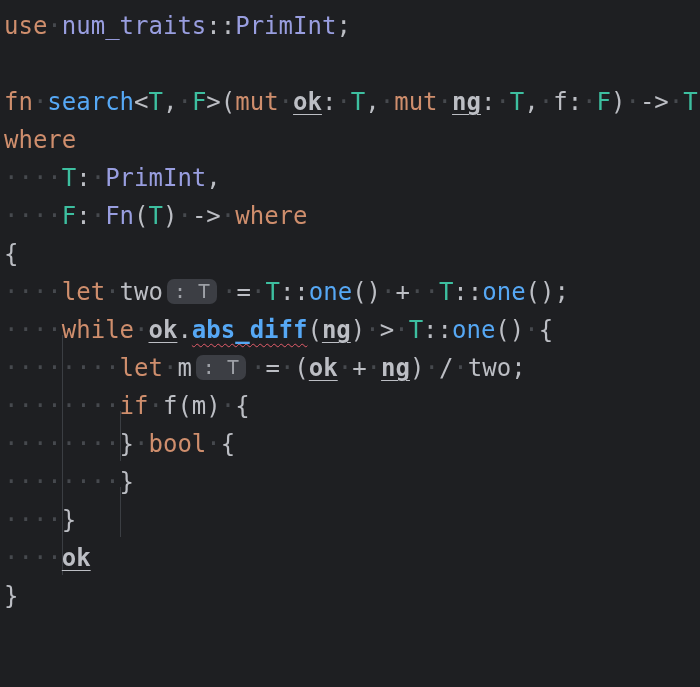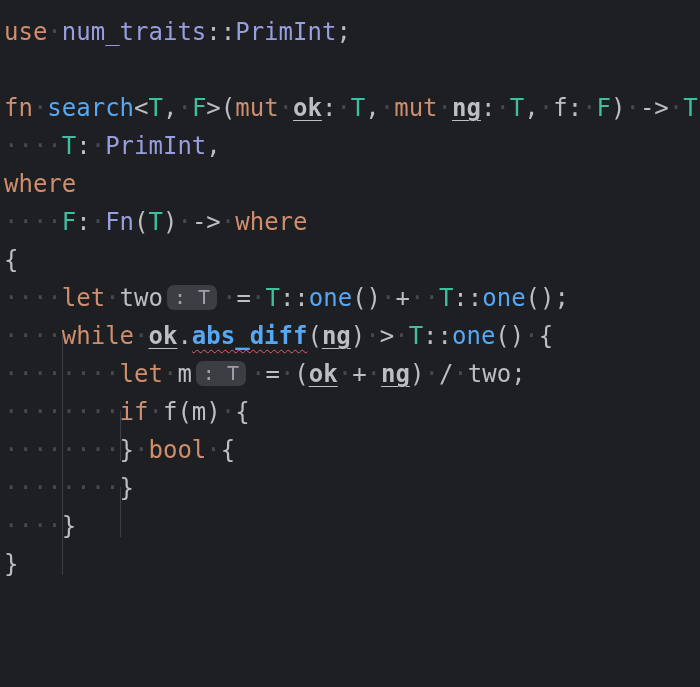--- a/index.html
+++ b/index.html
@@ -10,21 +10,21 @@
   *{margin:0;padding:0;box-sizing:border-box;}
   html,body{width:700px;height:687px;overflow:hidden;}
   body{background:var(--background);}
   .editor{
     position:relative;
     width:700px;height:687px;
     background:var(--background);
     font-family:"DejaVu Sans Mono","Liberation Mono",monospace;
     font-size:24px;
     color:var(--default);
-    padding:13px 0 0 4px;
+    padding:7px 0 0 4px;
     cursor:text;
   }
   .line{
     height:38px;line-height:38px;
     white-space:pre;
     position:relative;z-index:2;
   }
   .t-kw{color:var(--keyword);}
   .t-fn{color:var(--function);}
   .t-tp{color:var(--type-param);}
@@ -64,28 +64,29 @@
     z-index:1;
   }
 </style>
 </head>
 <body>
 
 <div class="editor">
     <div class="line"><span class="t-kw">use</span><span class="t-ws">·</span><span class="t-tr">num_traits</span><span class="t-df">::</span><span class="t-tr">PrimInt</span><span class="t-df">;</span></div>
     <div class="line"></div>
     <div class="line"><span class="t-kw">fn</span><span class="t-ws">·</span><span class="t-fn">search</span><span class="t-df">&lt;</span><span class="t-tp">T</span><span class="t-df">,</span><span class="t-ws">·</span><span class="t-tp">F</span><span class="t-df">&gt;(</span><span class="t-kw">mut</span><span class="t-ws">·</span><span class="t-mut">ok</span><span class="t-df">:</span><span class="t-ws">·</span><span class="t-tp">T</span><span class="t-df">,</span><span class="t-ws">·</span><span class="t-kw">mut</span><span class="t-ws">·</span><span class="t-mut">ng</span><span class="t-df">:</span><span class="t-ws">·</span><span class="t-tp">T</span><span class="t-df">,</span><span class="t-ws">·</span><span class="t-df">f</span><span class="t-df">:</span><span class="t-ws">·</span><span class="t-tp">F</span><span class="t-df">)</span><span class="t-ws">·</span><span class="t-df">-&gt;</span><span class="t-ws">·</span><span class="t-tp">T</span></div>
+    <div class="line"><span class="t-kw">where</span></div>
     <div class="line"><span class="t-ws">····</span><span class="t-tp">T</span><span class="t-df">:</span><span class="t-ws">·</span><span class="t-tr">PrimInt</span><span class="t-df">,</span></div>
-    <div class="line"><span class="t-kw">where</span></div>
     <div class="line"><span class="t-ws">····</span><span class="t-tp">F</span><span class="t-df">:</span><span class="t-ws">·</span><span class="t-tr">Fn</span><span class="t-df">(</span><span class="t-tp">T</span><span class="t-df">)</span><span class="t-ws">·</span><span class="t-df">-&gt;</span><span class="t-ws">·</span><span class="t-kw">where</span></div>
     <div class="line"><span class="t-df">{</span></div>
     <div class="line"><span class="t-ws">····</span><span class="t-kw">let</span><span class="t-ws">·</span><span class="t-df">two</span><span class="t-hint">: T</span><span class="t-ws">·</span><span class="t-df">=</span><span class="t-ws">·</span><span class="t-tp">T</span><span class="t-df">::</span><span class="t-fn">one</span><span class="t-df">()</span><span class="t-ws">·</span><span class="t-df">+</span><span class="t-ws">··</span><span class="t-tp">T</span><span class="t-df">::</span><span class="t-fn">one</span><span class="t-df">();</span></div>
     <div class="line"><span class="t-ws">····</span><span class="t-kw">while</span><span class="t-ws">·</span><span class="t-mut">ok</span><span class="t-df">.</span><span class="t-err">abs_diff</span><span class="t-df">(</span><span class="t-mut">ng</span><span class="t-df">)</span><span class="t-ws">·</span><span class="t-df">&gt;</span><span class="t-ws">·</span><span class="t-tp">T</span><span class="t-df">::</span><span class="t-fn">one</span><span class="t-df">()</span><span class="t-ws">·</span><span class="t-df">{</span></div>
     <div class="line"><span class="t-ws">········</span><span class="t-kw">let</span><span class="t-ws">·</span><span class="t-df">m</span><span class="t-hint">: T</span><span class="t-ws">·</span><span class="t-df">=</span><span class="t-ws">·</span><span class="t-df">(</span><span class="t-mut">ok</span><span class="t-ws">·</span><span class="t-df">+</span><span class="t-ws">·</span><span class="t-mut">ng</span><span class="t-df">)</span><span class="t-ws">·</span><span class="t-df">/</span><span class="t-ws">·</span><span class="t-df">two</span><span class="t-df">;</span></div>
     <div class="line"><span class="t-ws">········</span><span class="t-kw">if</span><span class="t-ws">·</span><span class="t-df">f</span><span class="t-df">(</span><span class="t-df">m</span><span class="t-df">)</span><span class="t-ws">·</span><span class="t-df">{</span></div>
     <div class="line"><span class="t-ws">········</span><span class="t-df">}</span><span class="t-ws">·</span><span class="t-kw">bool</span><span class="t-ws">·</span><span class="t-df">{</span></div>
     <div class="line"><span class="t-ws">········</span><span class="t-df">}</span></div>
     <div class="line"><span class="t-ws">····</span><span class="t-df">}</span></div>
+    <div class="line"><span class="t-ws">····</span><span class="t-mut">ok</span></div>
     <div class="line"><span class="t-df">}</span></div>
     <div class="guide" style="left: calc(4ch + 4px); top: 335px; height: 240px;"></div>
     <div class="guide" style="left: calc(8ch + 4px); top: 411px; height: 50px;"></div>
     <div class="guide" style="left: calc(8ch + 4px); top: 487px; height: 50px;"></div>
   </div>
 
 </body></html>

